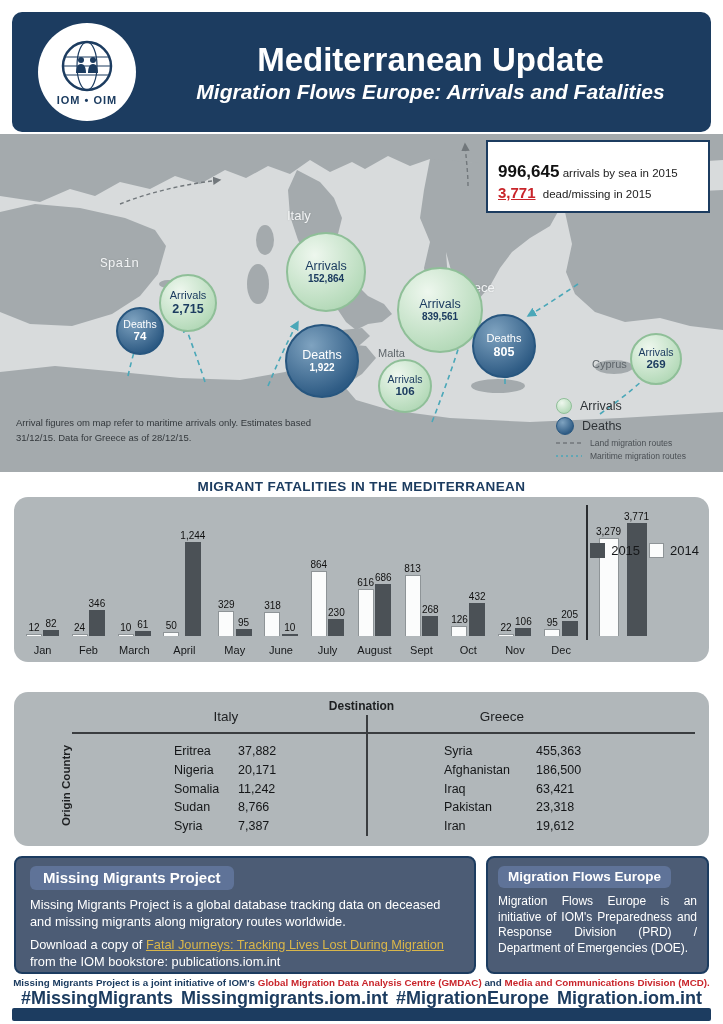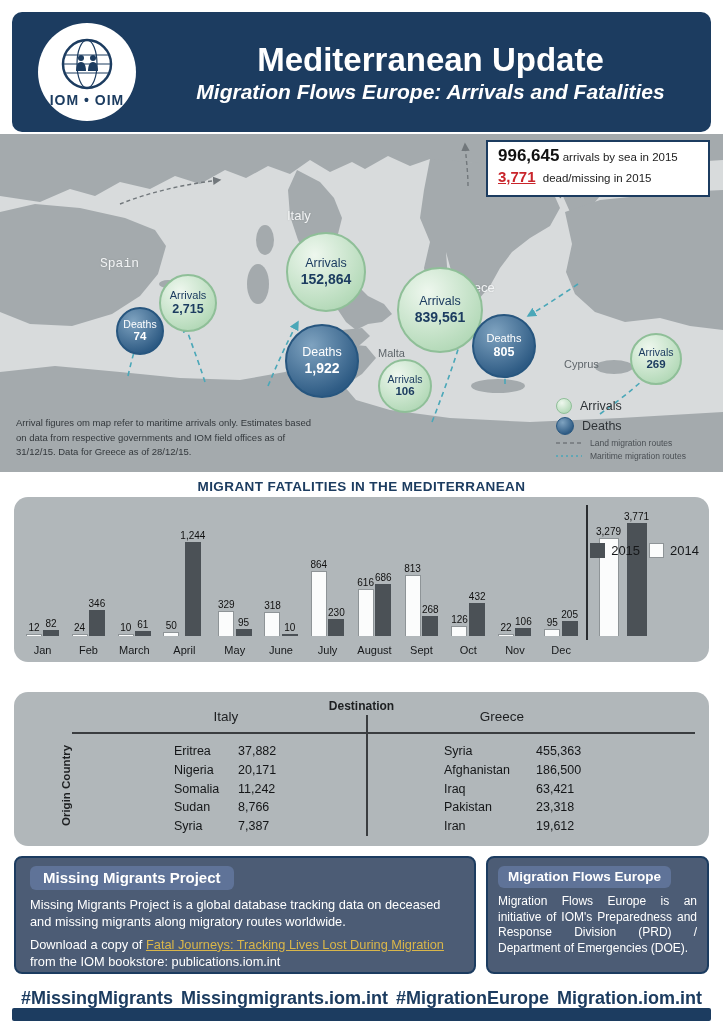--- a/index.html
+++ b/index.html
@@ -4,42 +4,42 @@
 <style>
   *{margin:0;padding:0;box-sizing:border-box;}
   html,body{background:#ffffff;}
   body{width:723px;height:1024px;font-family:"Liberation Sans",sans-serif;}
   .page{position:relative;width:723px;height:1024px;background:#ffffff;overflow:hidden;}
 
   
   .hdr{position:absolute;left:12px;top:12px;width:699px;height:120px;background:#1c3c60;border-radius:10px;}
   .logo{position:absolute;left:26px;top:11px;width:98px;height:98px;background:#ffffff;border-radius:50%;
         display:flex;flex-direction:column;align-items:center;justify-content:center;}
-  .logo-text{font-size:14px;font-weight:bold;color:#1c3c60;letter-spacing:1px;margin-top:1px;}
+  .logo-text{font-size:11px;font-weight:bold;color:#1c3c60;letter-spacing:1px;margin-top:1px;}
   .titles{position:absolute;left:150px;right:12px;top:0;height:100%;display:flex;flex-direction:column;
           align-items:center;justify-content:center;gap:1px;}
   .title{color:#ffffff;font-size:33px;font-weight:bold;}
   .subtitle{color:#ffffff;font-size:21px;font-weight:bold;font-style:italic;}
 
   
   .map{position:absolute;left:0;top:134px;width:723px;height:338px;background:#d8dbdc;overflow:hidden;}
   .geo{position:absolute;left:0;top:0;}
-  .stats-box{position:absolute;right:13px;top:6px;width:224px;background:#ffffff;border:2px solid #1c3c60;padding:2px 10px 8px;}
+  .stats-box{position:absolute;right:13px;top:6px;width:224px;background:#ffffff;border:2px solid #1c3c60;padding:18px 10px 8px;}
   .stats-line{font-size:11.5px;color:#222;margin:2px 0;white-space:nowrap;}
   .stats-big{font-size:17px;font-weight:bold;color:#111;}
   .stats-red{font-size:15px;font-weight:bold;color:#c9252b;text-decoration:underline;margin-right:4px;}
   .country{position:absolute;color:#f2f4f5;font-size:13px;text-shadow:0 0 2px rgba(0,0,0,0.15);}
   .country.small{color:#5f666b;font-size:11px;text-shadow:none;}
   .bubble{position:absolute;border-radius:50%;display:flex;flex-direction:column;align-items:center;justify-content:center;
           line-height:1.18;text-align:center;}
   .bubble.green{background:radial-gradient(circle at 35% 28%, #eef7ee, #b9dcbd 70%, #a3cfa9);border:2px solid #8fbf98;color:#1c3c60;}
   .bubble.blue{background:radial-gradient(circle at 35% 28%, #7fa3c0, #2e5b84 75%);border:2px solid #27567f;color:#ffffff;}
   .bubble .bl{font-size:11px;}
   .bubble .bv{font-weight:bold;font-size:12.5px;}
-  .bubble.lg .bl{font-size:12.5px;}  .bubble.lg .bv{font-size:14px;}
+  .bubble.lg .bl{font-size:12.5px;}  .bubble.lg .bv{font-size:10px;}
   .bubble.sm .bl{font-size:10.5px;}  .bubble.sm .bv{font-size:11.5px;}
   .footnote{position:absolute;left:16px;top:282px;font-size:9.5px;color:#33383c;line-height:1.55;}
   .map-legend{position:absolute;left:556px;top:264px;width:164px;}
   .ml-row{display:flex;align-items:center;gap:8px;margin-bottom:3px;}
   .ml-circle{border-radius:50%;flex:0 0 auto;}
   .ml-circle.green{background:radial-gradient(circle at 35% 28%, #eef7ee, #b9dcbd 70%, #a3cfa9);border:1.5px solid #8fbf98;}
   .ml-circle.blue{background:radial-gradient(circle at 35% 28%, #7fa3c0, #2e5b84 75%);border:1.5px solid #27567f;}
   .ml-label{font-size:12.5px;color:#2e3337;}
   .ml-label-sm{font-size:8.5px;color:#4a4f54;}
 
@@ -183,21 +183,21 @@
       <div class="stats-line">
         <span class="stats-red">3,771</span>
         <span>dead/missing in 2015</span>
       </div>
     </div>
 
     <span class="country" style="left:100px;top:122px;font-family:Liberation Mono, monospace;">Spain</span>
     <span class="country" style="left:287px;top:74px;">Italy</span>
     <span class="country" style="left:452px;top:146px;">Greece</span>
     <span class="country small" style="left:378px;top:213px;">Malta</span>
-    <span class="country small" style="left:564px;top:224px;">Cyprus</span>
+    <span class="country small" style="left:592px;top:224px;">Cyprus</span>
 
     <div class="bubble green" style="left:159px;top:140px;width:58px;height:58px;">
       <span class="bl">Arrivals</span>
       <span class="bv">2,715</span>
     </div>
     <div class="bubble blue sm" style="left:116px;top:173px;width:48px;height:48px;">
       <span class="bl">Deaths</span>
       <span class="bv">74</span>
     </div>
     <div class="bubble green lg" style="left:286px;top:98px;width:80px;height:80px;">
@@ -220,21 +220,20 @@
       <span class="bl">Arrivals</span>
       <span class="bv">106</span>
     </div>
     <div class="bubble green sm" style="left:630px;top:199px;width:52px;height:52px;">
       <span class="bl">Arrivals</span>
       <span class="bv">269</span>
     </div>
 
     <div class="footnote">
       <div>Arrival figures om map refer to maritime arrivals only. Estimates based</div>
-      <div>on data from respective governments and IOM field offices as of</div>
       <div>31/12/15. Data for Greece as of 28/12/15.</div>
     </div>
 
     <div class="map-legend">
       <div class="ml-row">
         <span class="ml-circle green" style="width:16px;height:16px;"></span>
         <span class="ml-label">Arrivals</span>
       </div>
       <div class="ml-row">
         <span class="ml-circle blue" style="width:18px;height:18px;"></span>
@@ -497,18 +496,21 @@
     <div class="box-body">Missing Migrants Project is a global database tracking data on deceased and missing migrants along migratory routes worldwide.</div>
     <div class="box-body second">
       <span>Download a copy of </span><span class="gold-link">Fatal Journeys: Tracking Lives Lost During Migration</span><span> from the IOM bookstore: </span><span>publications.iom.int</span>
     </div>
   </div>
   <div class="info-box" id="box-right">
     <span class="chip">Migration Flows Europe</span>
     <div class="box-body">Migration Flows Europe is an initiative of IOM's Preparedness and Response Division (PRD) / Department of Emergencies (DOE).</div>
   </div>
 
+  <div class="joint">
+    <span>Missing Migrants Project is a joint initiative of IOM's </span><span class="red">Global Migration Data Analysis Centre (GMDAC)</span><span> and </span><span class="red">Media and Communications Division (MCD).</span>
+  </div>
   <div class="hashtags">
     <span>#MissingMigrants</span><span>Missingmigrants.iom.int</span><span>#MigrationEurope</span><span>Migration.iom.int</span>
   </div>
   <div class="bottom-bar"></div>
 
 </div>
 
 </body></html>

